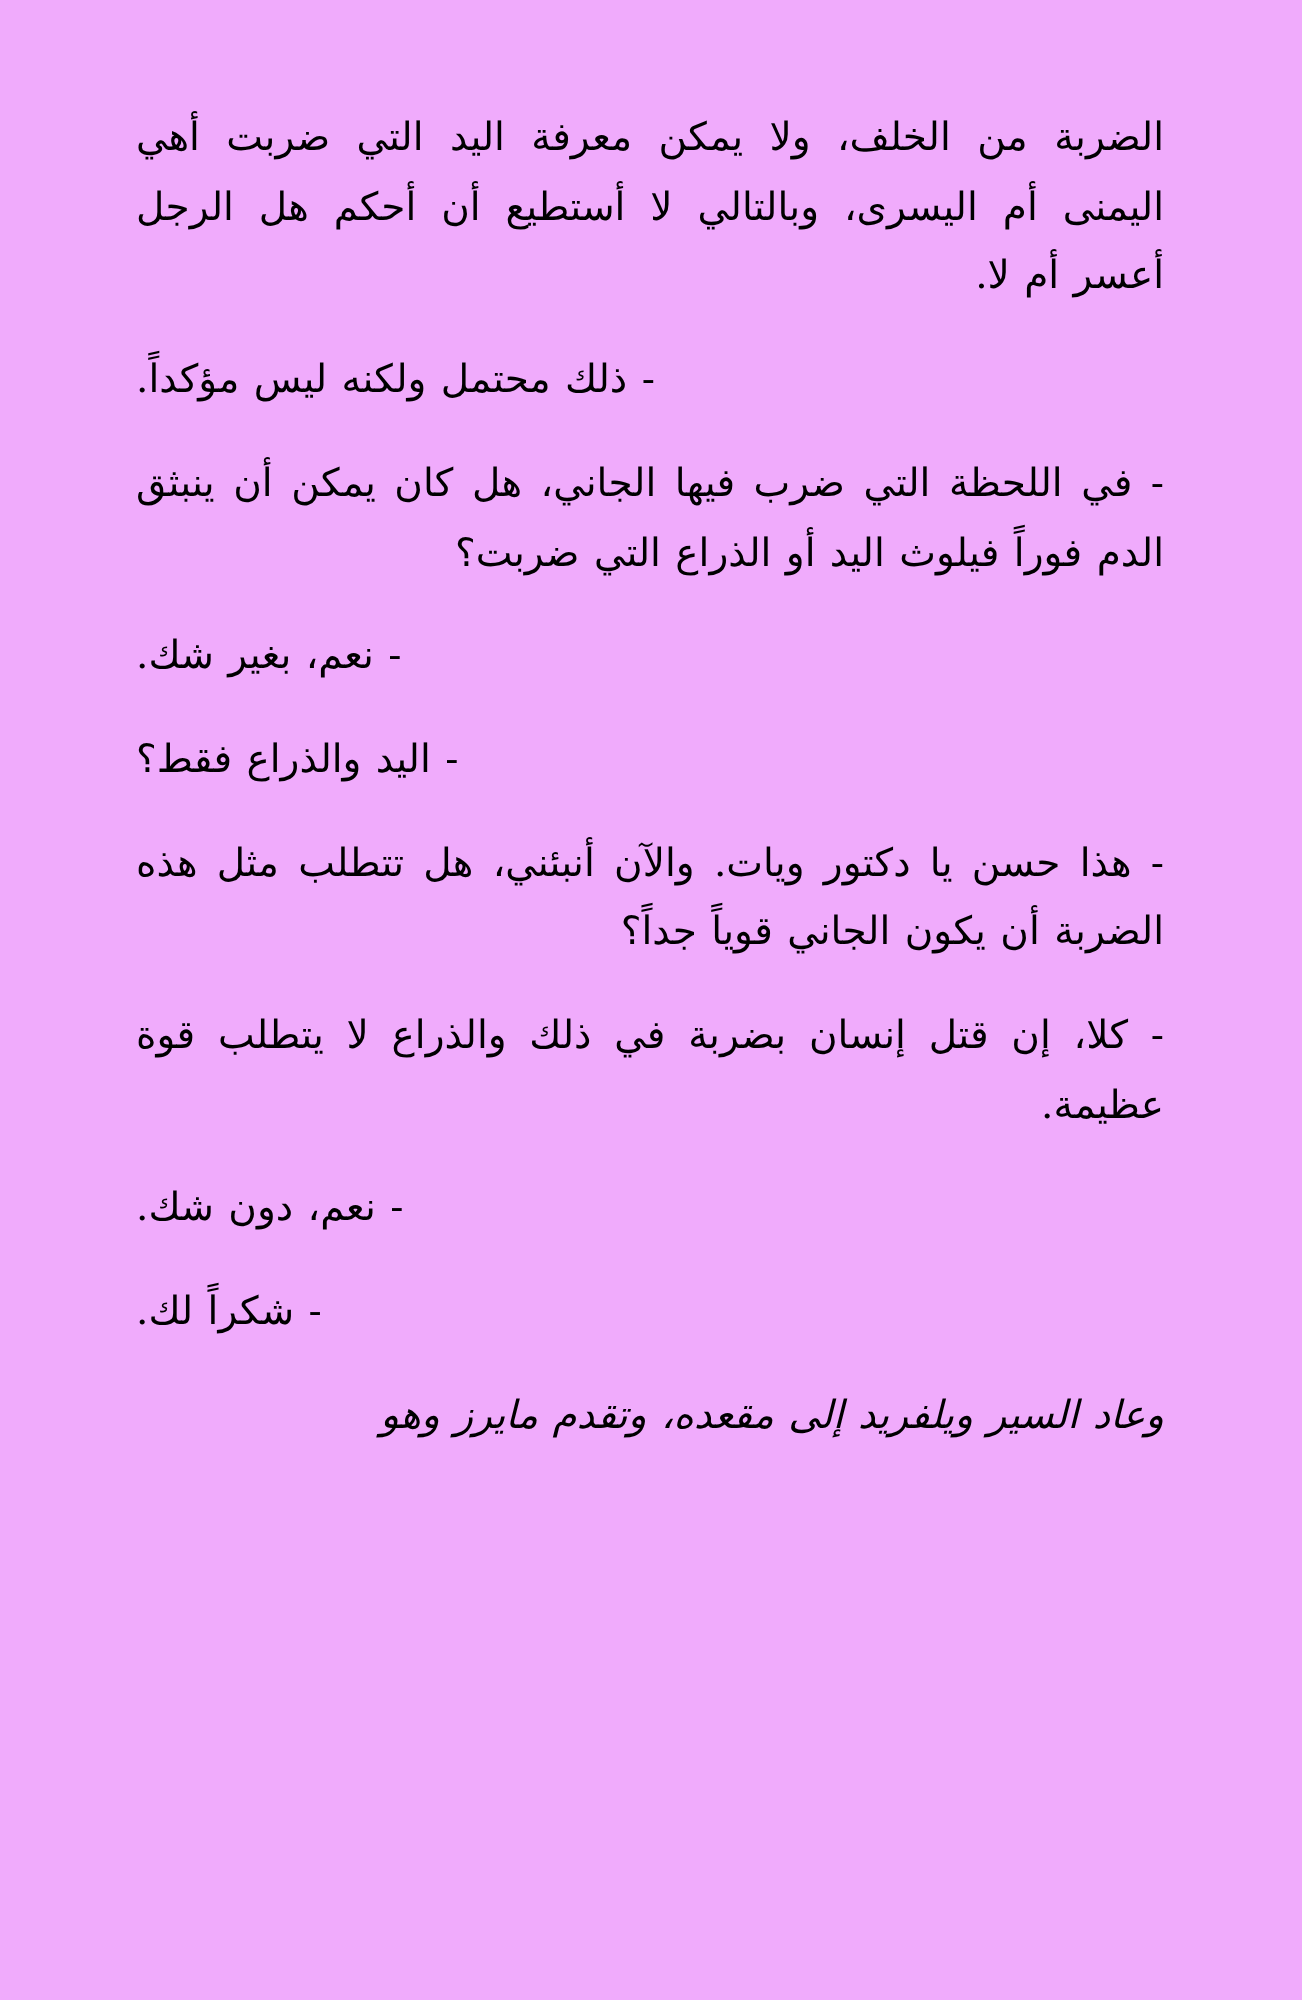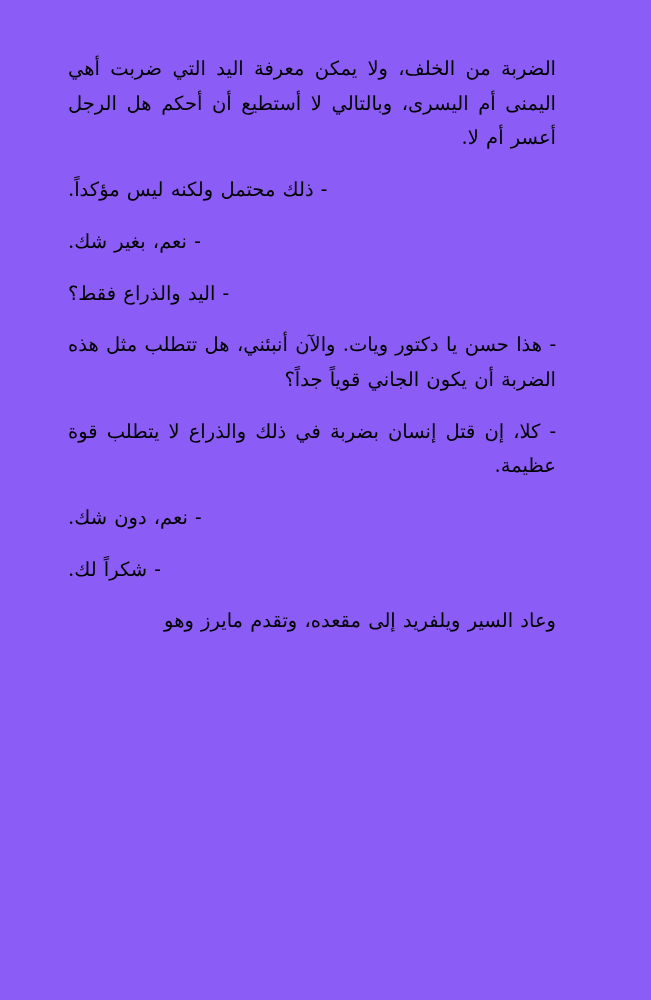--- a/index.html
+++ b/index.html
@@ -11,22 +11,22 @@
     width: 651px;
     height: 1000px;
     overflow: hidden;
     font-family: "DejaVu Serif", "Liberation Serif", serif;
     color: #000000;
   }
   .page {
     box-sizing: border-box;
     width: 651px;
     height: 1000px;
-    padding: 52px 95px 20px 68px;
-    background: #8b5cf6;
+    padding: 52px 69px 20px 68px;
+    background: #f0abfc;
     direction: rtl;
   }
   .para {
     font-size: 19.5px;
     line-height: 1.78;
     text-align: justify;
     text-align-last: right;
     margin: 0 0 17px 0;
     letter-spacing: 0;
     word-spacing: 1px;
@@ -39,28 +39,30 @@
     text-align-last: right;
   }
   
   .reply {
     text-align: center;
     text-align-last: left;
     direction: rtl;
   }
   .gap-top {
     margin-top: 12px;
+    font-style: italic;
   }
 </style>
 </head>
 <body>
 
 <div class="page">
   <p class="para rightish">الضربة من الخلف، ولا يمكن معرفة اليد التي ضربت أهي اليمنى أم اليسرى، وبالتالي لا أستطيع أن أحكم هل الرجل أعسر أم لا.</p>
   <p class="para reply">- ذلك محتمل ولكنه ليس مؤكداً.</p>
+  <p class="para rightish">- في اللحظة التي ضرب فيها الجاني، هل كان يمكن أن ينبثق الدم فوراً فيلوث اليد أو الذراع التي ضربت؟</p>
   <p class="para reply">- نعم، بغير شك.</p>
   <p class="para reply">- اليد والذراع فقط؟</p>
   <p class="para rightish">- هذا حسن يا دكتور ويات. والآن أنبئني، هل تتطلب مثل هذه الضربة أن يكون الجاني قوياً جداً؟</p>
   <p class="para rightish">- كلا، إن قتل إنسان بضربة في ذلك والذراع لا يتطلب قوة عظيمة.</p>
   <p class="para reply">- نعم، دون شك.</p>
   <p class="para reply">- شكراً لك.</p>
   <p class="para rightish last gap-top">وعاد السير ويلفريد إلى مقعده، وتقدم مايرز وهو</p>
 </div>
 
 </body></html>

